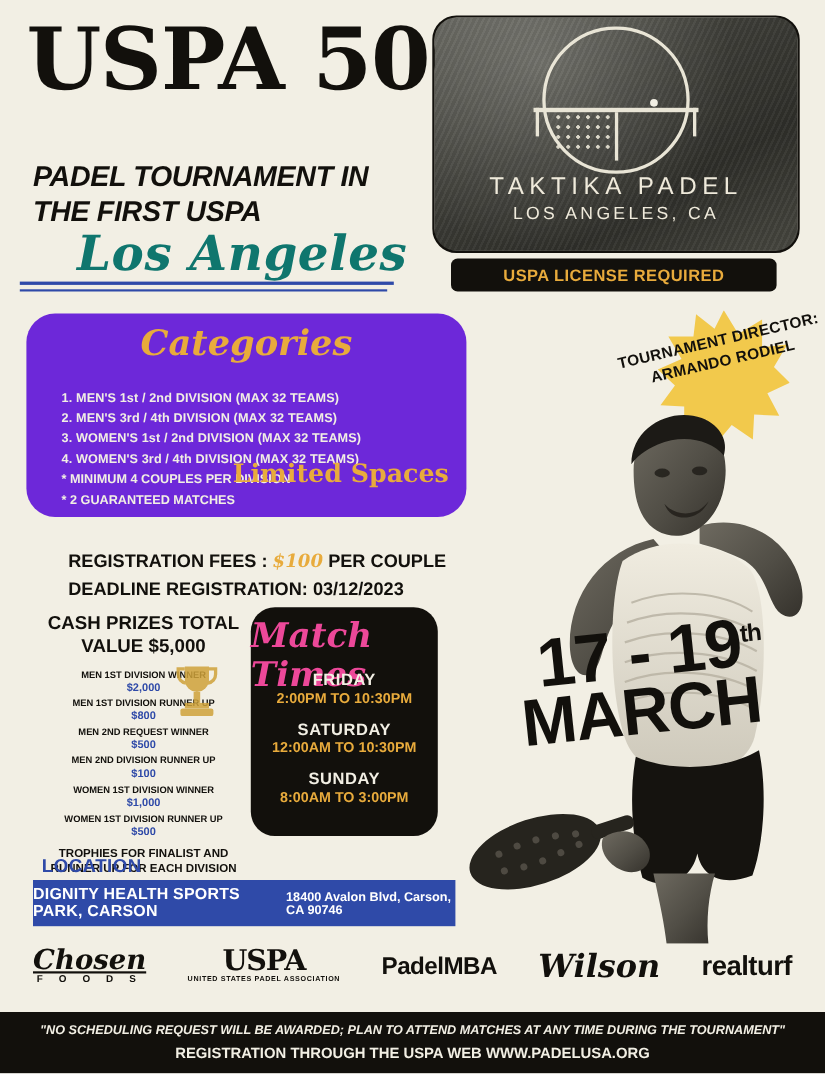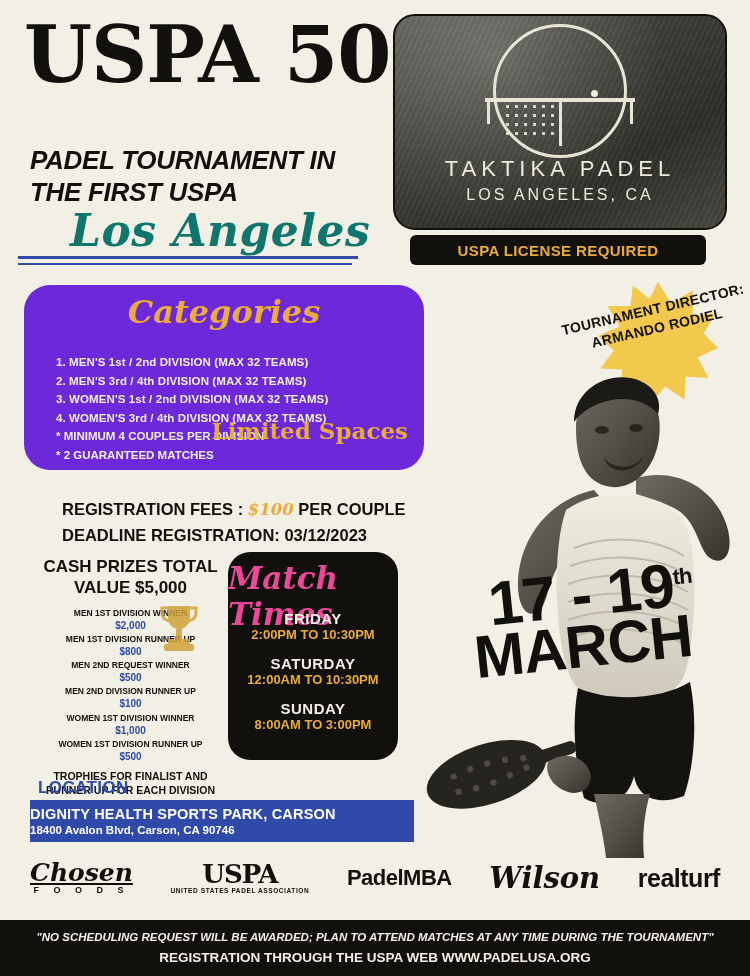--- a/index.html
+++ b/index.html
@@ -395,21 +395,22 @@
     letter-spacing: 0.4px;
   }
   .loc-bar {
     position: absolute;
     left: 30px;
     top: 800px;
     width: 384px;
     height: 42px;
     background: #2f4aa8;
     display: flex;
-    flex-direction: column;
+    flex-direction: row;
+    align-items: center;
     justify-content: center;
     color: #ffffff;
   }
   .loc-bar .venue { font-size: 14.5px; font-weight: bold; letter-spacing: 0.2px;}
   .loc-bar .addr { font-size: 11.5px; font-weight: bold; margin-top: 2px;}
 
   
   .sponsors {
     position: absolute;
     left: 30px;

